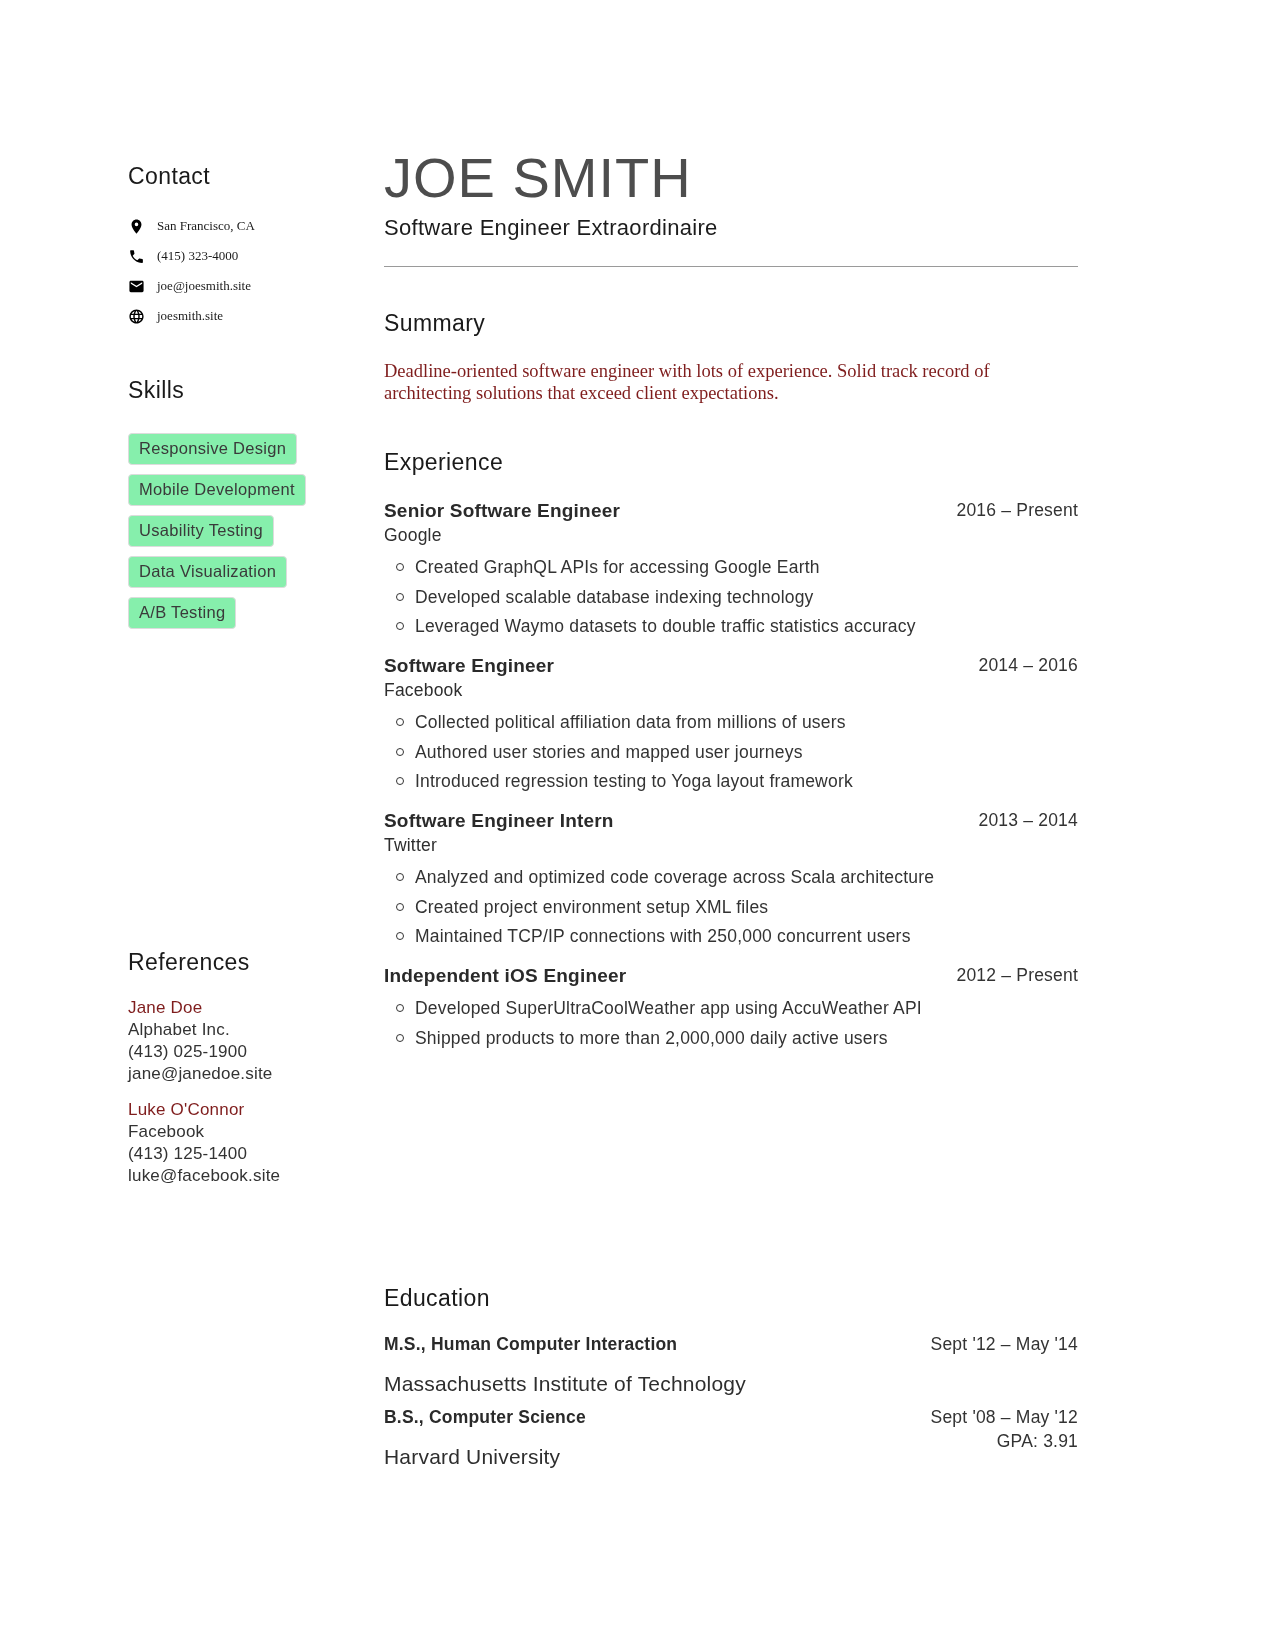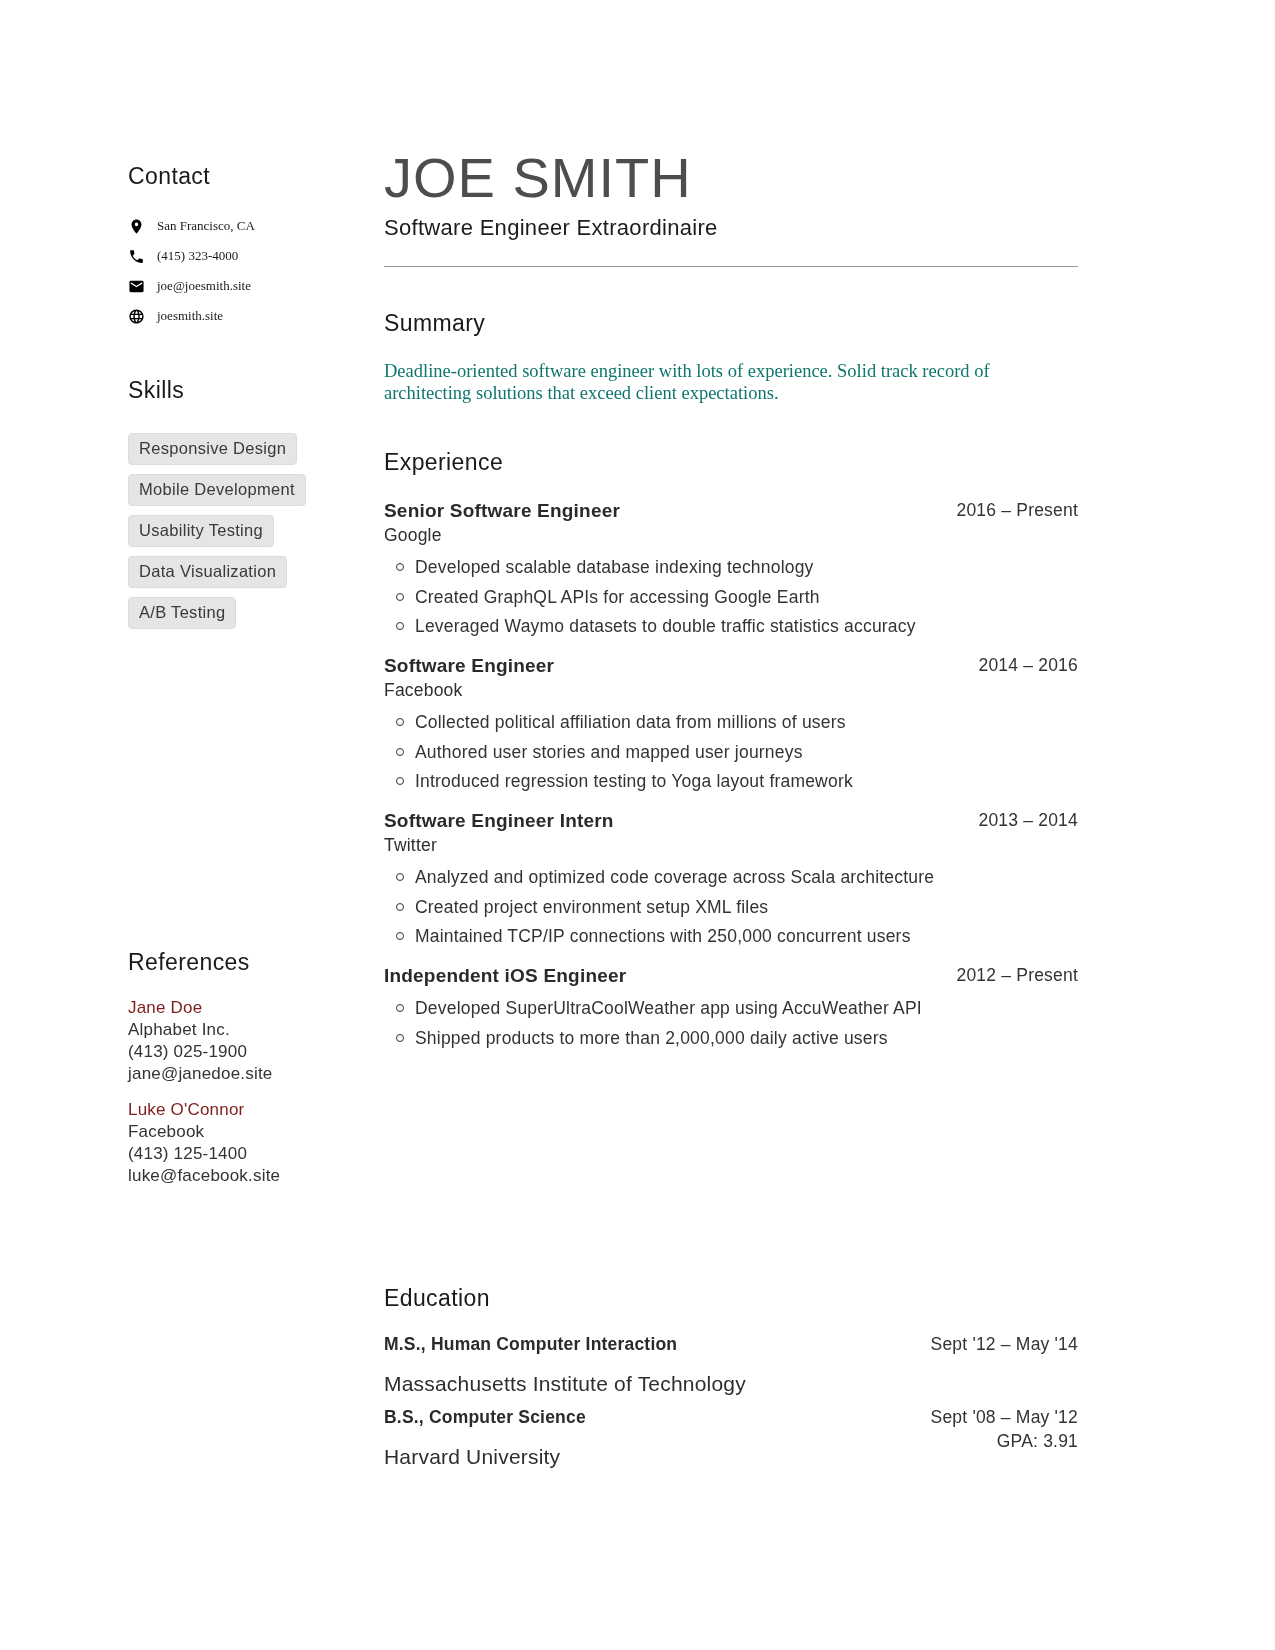--- a/index.html
+++ b/index.html
@@ -49,21 +49,21 @@
   .skills-section { margin-top: 46px; }
   .tech-section { margin-top: 44px; }
   .tags {
     margin-top: 29px;
     display: flex;
     flex-wrap: wrap;
     gap: 9px 13px;
   }
   .tag {
     display: inline-block;
-    background: #e5e5e5;
+    background: #86efac;
     border: 1px solid #dcdcdc;
     border-radius: 4px;
     padding: 5px 10px 6px 10px;
     font-size: 16.5px;
     letter-spacing: 0.3px;
     color: #3a3a3a;
     white-space: nowrap;
   }
   .refs-section { margin-top: 320px; }
   .ref { margin-top: 21px; }
@@ -97,21 +97,21 @@
     border: none;
     border-top: 1px solid #9a9a9a;
     margin-top: 25px;
   }
   .summary-section { margin-top: 43px; }
   .summary-text {
     margin-top: 23px;
     font-family: "Liberation Serif", "DejaVu Serif", serif;
     font-size: 18.5px;
     line-height: 22px;
-    color: #0f766e;
+    color: #7f1d1d;
     max-width: 680px;
   }
   .experience-section { margin-top: 45px; }
   .job { margin-top: 24px; }
   .job + .job { margin-top: 19px; }
   .job-head { display: flex; justify-content: space-between; align-items: flex-start; gap: 36px; }
   .job-title {
     font-size: 19px;
     font-weight: 700;
     letter-spacing: 0.2px;
@@ -266,22 +266,22 @@
 
       <article class="job">
         <div class="job-head">
           <div>
             <div class="job-title">Senior Software Engineer</div>
             <div class="job-company">Google</div>
           </div>
           <div class="job-dates">2016 – Present</div>
         </div>
         <ul class="job-bullets">
+          <li>Created GraphQL APIs for accessing Google Earth</li>
           <li>Developed scalable database indexing technology</li>
-          <li>Created GraphQL APIs for accessing Google Earth</li>
           <li>Leveraged Waymo datasets to double traffic statistics accuracy</li>
         </ul>
       </article>
 
       <article class="job">
         <div class="job-head">
           <div>
             <div class="job-title">Software Engineer</div>
             <div class="job-company">Facebook</div>
           </div>

